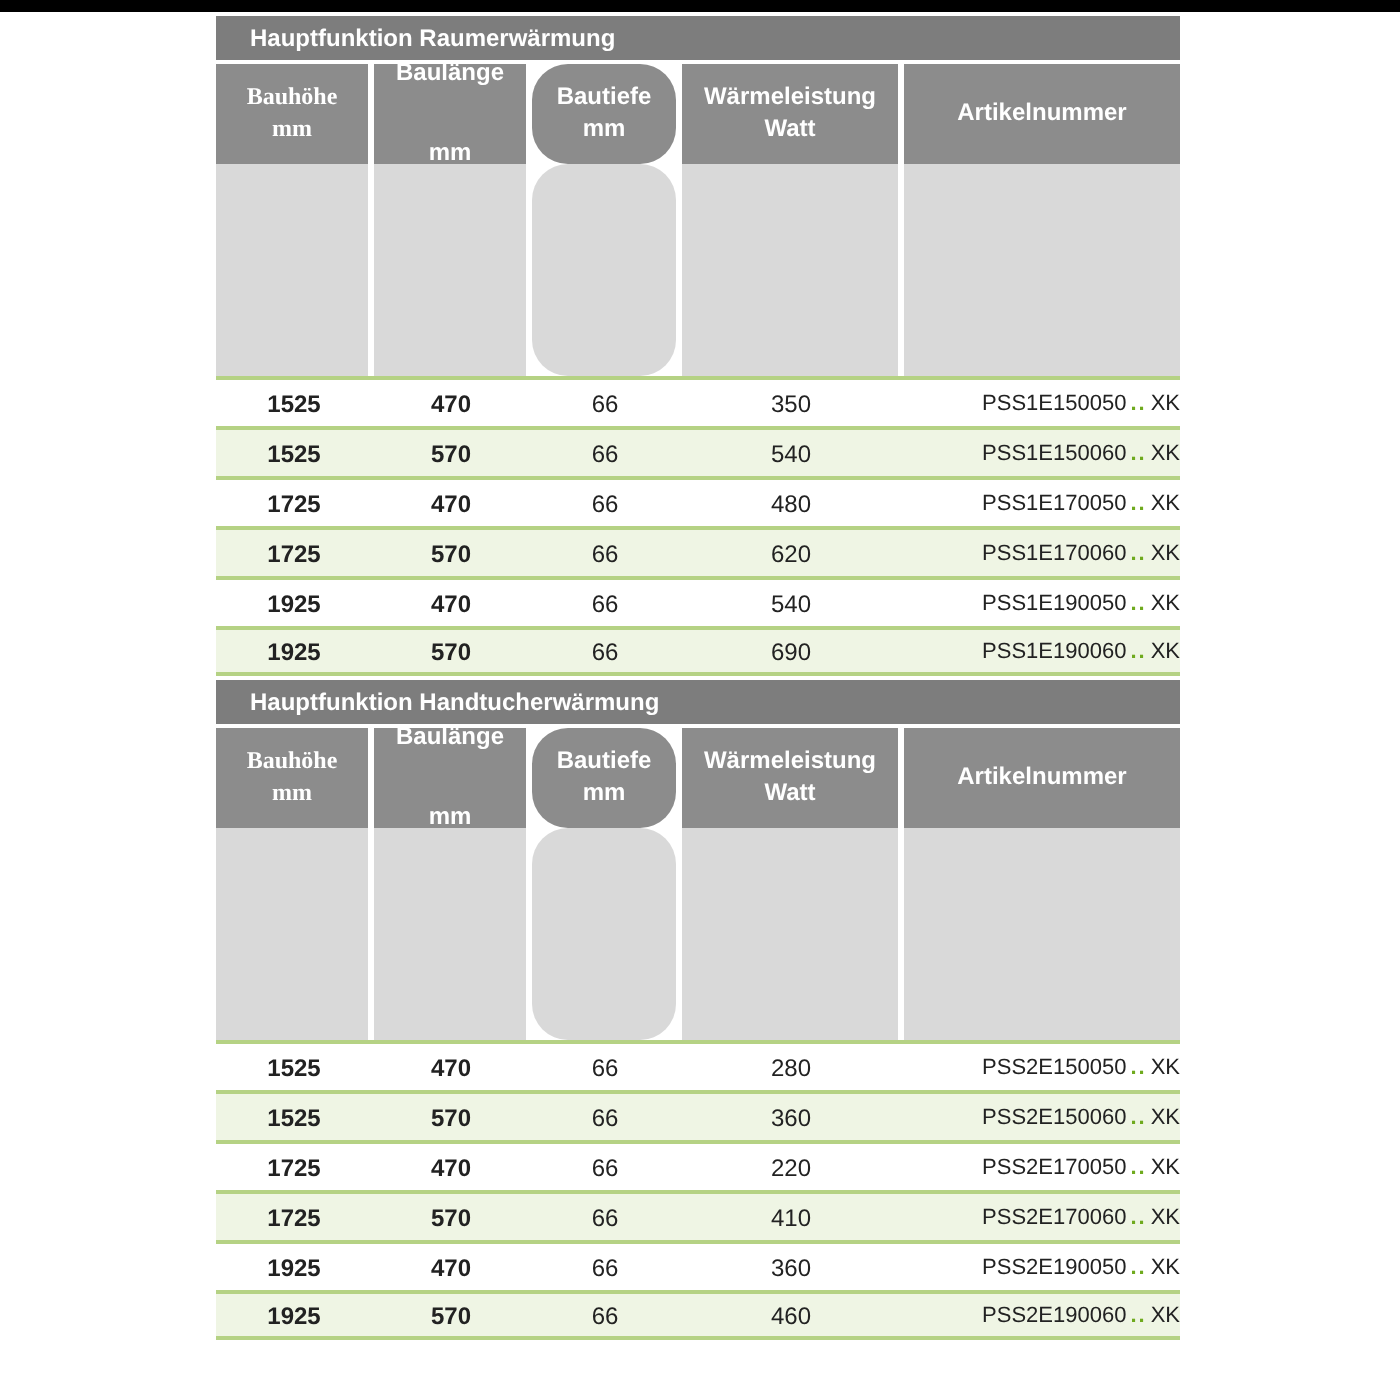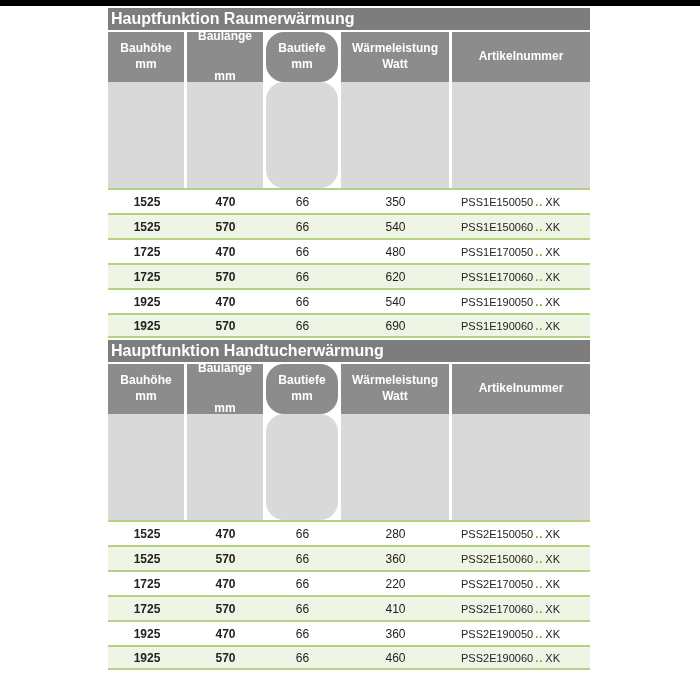--- a/index.html
+++ b/index.html
@@ -7,52 +7,52 @@
   body {
     background: #ffffff;
     font-family: "Liberation Sans", sans-serif;
     color: #222222;
   }
   .topbar { height: 6px; width: 700px; background: #000000; }
   .table-wrap { margin-left: 108px; width: 482px; padding-top: 2px; }
 
   .section-header {
     height: 22px; background: #7d7d7d; color: #ffffff;
-    font-weight: bold; font-size: 16px; line-height: 22px;
-    padding-left: 3px; margin-bottom: 2px;
+    font-weight: bold; font-size: 12px; line-height: 22px;
+    padding-left: 17px; margin-bottom: 2px;
   }
   .spec-section.second { margin-top: 2px; }
 
   .col-headers { display: flex; }
   .col-head {
     background: #8c8c8c; color: #ffffff; font-weight: bold; font-size: 12px;
     height: 50px; display: flex; flex-direction: column; align-items: center;
     justify-content: center; line-height: 1.3; text-align: center;
   }
   .col-head span:empty { display: none; }
   .col-head:not(:first-child), .empty-cell:not(:first-child) { margin-left: 3px; }
 
-  .c0 { width: 76px; } .c1 { width: 76px; gap: 24px; } .c2 { width: 72px; border-radius: 18px; }
+  .c0 { width: 76px; font-family: Liberation Serif, serif; } .c1 { width: 76px; gap: 24px; } .c2 { width: 72px; border-radius: 18px; }
   .c3 { width: 108px; } .c4 { width: 138px; }
 
   .empty-band { display: flex; }
   .empty-cell { background: #d9d9d9; height: 106px; }
 
   .rows .row {
     display: flex; height: 25px; align-items: center;
     border-top: 2px solid #b5d284; background: #ffffff; font-size: 12px;
   }
   .rows .row:last-child { border-bottom: 2px solid #b5d284; }
   .rows .row.alt { background: #eff5e4; }
 
   .cell { text-align: center; }
   .r0 { width: 78px; } .r1 { width: 79px; } .r2 { width: 75px; }
   .r3 { width: 111px; } .r4 { width: 139px; }
   .cell.b { font-weight: bold; }
-  .cell.art { text-align: left; padding-left: 10px; font-size: 11px; white-space: nowrap; }
+  .cell.art { text-align: right; padding-left: 10px; font-size: 11px; white-space: nowrap; }
   .dots { color: #6faa1e; font-weight: bold; letter-spacing: 1px; margin: 0 2px; }
 </style>
 </head>
 <body>
 
 <div>
   <div class="topbar"></div>
 
   <div class="table-wrap">
 

